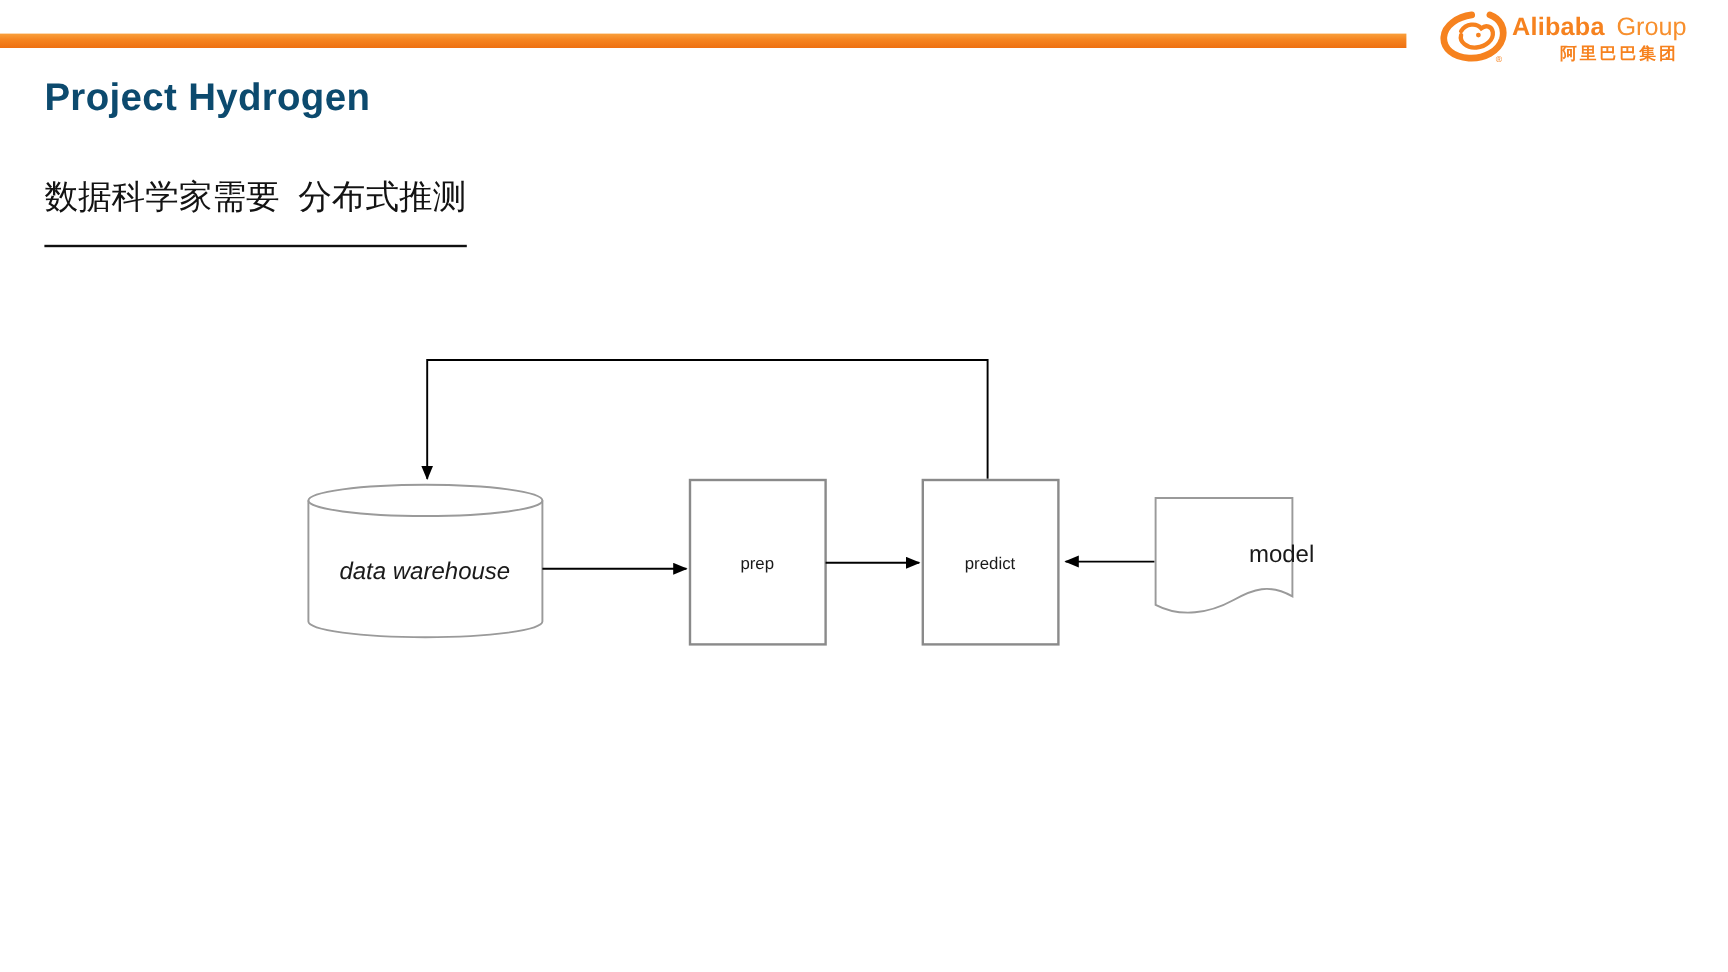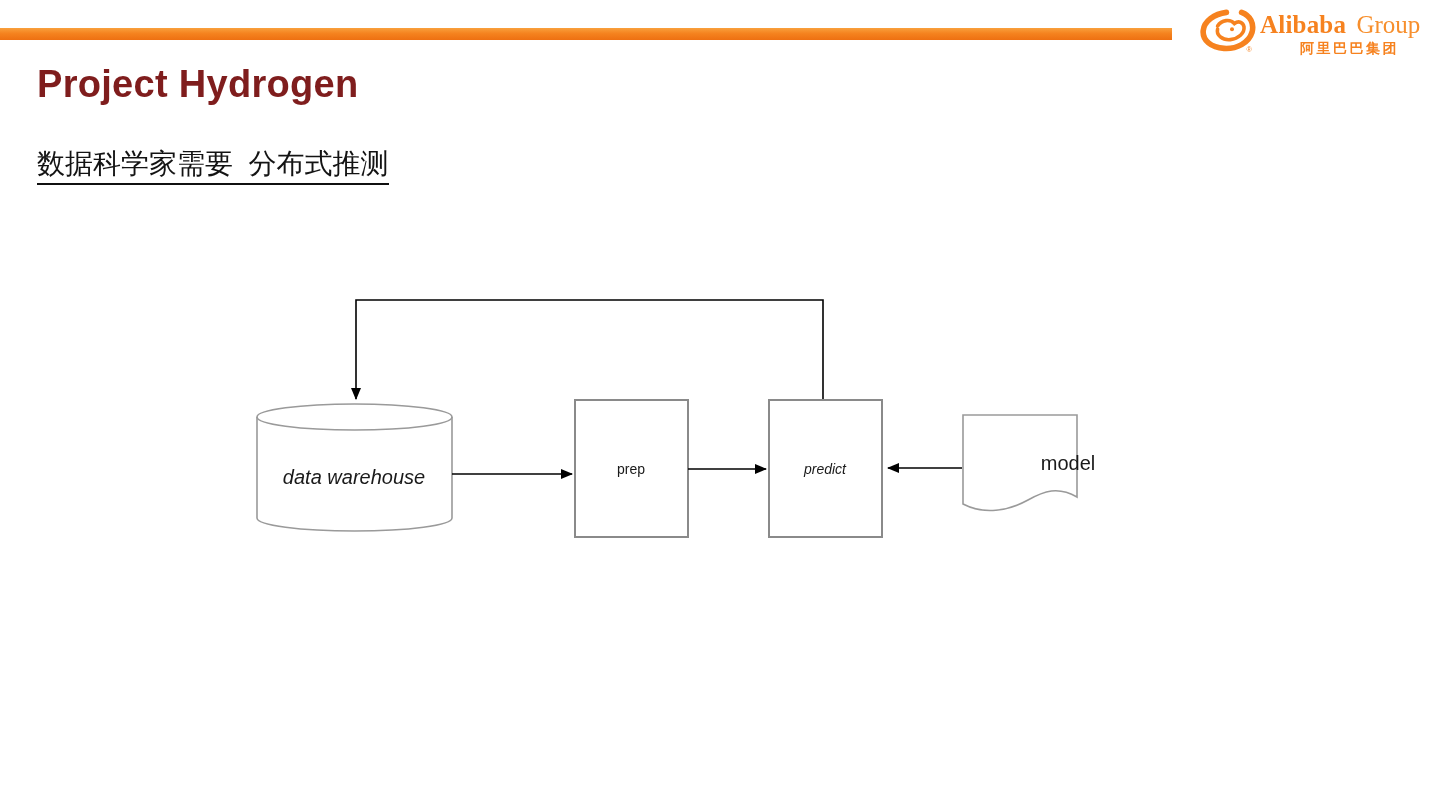--- a/index.html
+++ b/index.html
@@ -9,33 +9,33 @@
   }
   
   .top-bar{
     position:absolute;left:0;top:28px;width:1172px;height:12px;
     background:linear-gradient(180deg,#f9a03c 0%,#f5831f 45%,#ee7011 100%);
   }
   
   .logo{position:absolute;left:1200px;top:6px;display:flex;align-items:flex-start;}
   .logo-mark{flex:0 0 auto;}
   .logo-text{margin-left:4px;padding-top:6px;}
-  .logo-row1{font-size:25px;line-height:1;white-space:nowrap;font-family:Liberation Serif, serif;}
+  .logo-row1{font-size:21px;line-height:1;white-space:nowrap;}
   .name-bold{font-weight:bold;color:#f6821f;letter-spacing:0.2px;}
   .name-reg{font-weight:400;color:#f78f2d;margin-left:4px;}
   .logo-cn{font-size:14px;font-weight:600;color:#f6821f;letter-spacing:2.5px;margin-top:3px;margin-left:40px;white-space:nowrap;}
   
   .title{
     position:absolute;left:37px;top:64px;margin:0;
-    font-size:38px;font-weight:bold;color:#7f1d1d;letter-spacing:0.3px;line-height:1.1;
+    font-size:32px;font-weight:bold;color:#0c4a6e;letter-spacing:0.3px;line-height:1.1;
   }
   .subtitle{
     position:absolute;left:37px;top:147px;
     font-size:28px;color:#131313;line-height:1.2;
-    padding-bottom:2px;border-bottom:2px solid #101010;white-space:pre;
+    padding-bottom:23px;border-bottom:2px solid #101010;white-space:pre;
   }
   
   .diagram{position:absolute;left:0;top:0;pointer-events:none;}
   .node-label{
     position:absolute;transform:translate(-50%,-50%);
     font-size:20px;color:#1a1a1a;white-space:nowrap;
   }
   .node-label.box{font-size:14px;}
   
   .spark{position:absolute;left:552px;top:550px;width:170px;height:85px;}
@@ -101,17 +101,17 @@
 
     <path d="M452,474 L572,474" fill="none" stroke="#000000" stroke-width="1.6" marker-end="url(#arrow)"></path>
 
     <path d="M688,469 L766,469" fill="none" stroke="#000000" stroke-width="1.6" marker-end="url(#arrow)"></path>
 
     <path d="M962,468 L888,468" fill="none" stroke="#000000" stroke-width="1.6" marker-end="url(#arrow)"></path>
   </svg>
 
   <div class="node-label" style="left:354px;top:477px;font-style:italic;">data warehouse</div>
   <div class="node-label box" style="left:631px;top:469px;">prep</div>
-  <div class="node-label box" style="left:825px;top:469px;font-style:italic;">predict</div>
+  <div class="node-label box" style="left:825px;top:469px;">predict</div>
   <div class="node-label" style="left:1068px;top:463px;">model</div>
 
 
 </div>
 
 </body></html>

